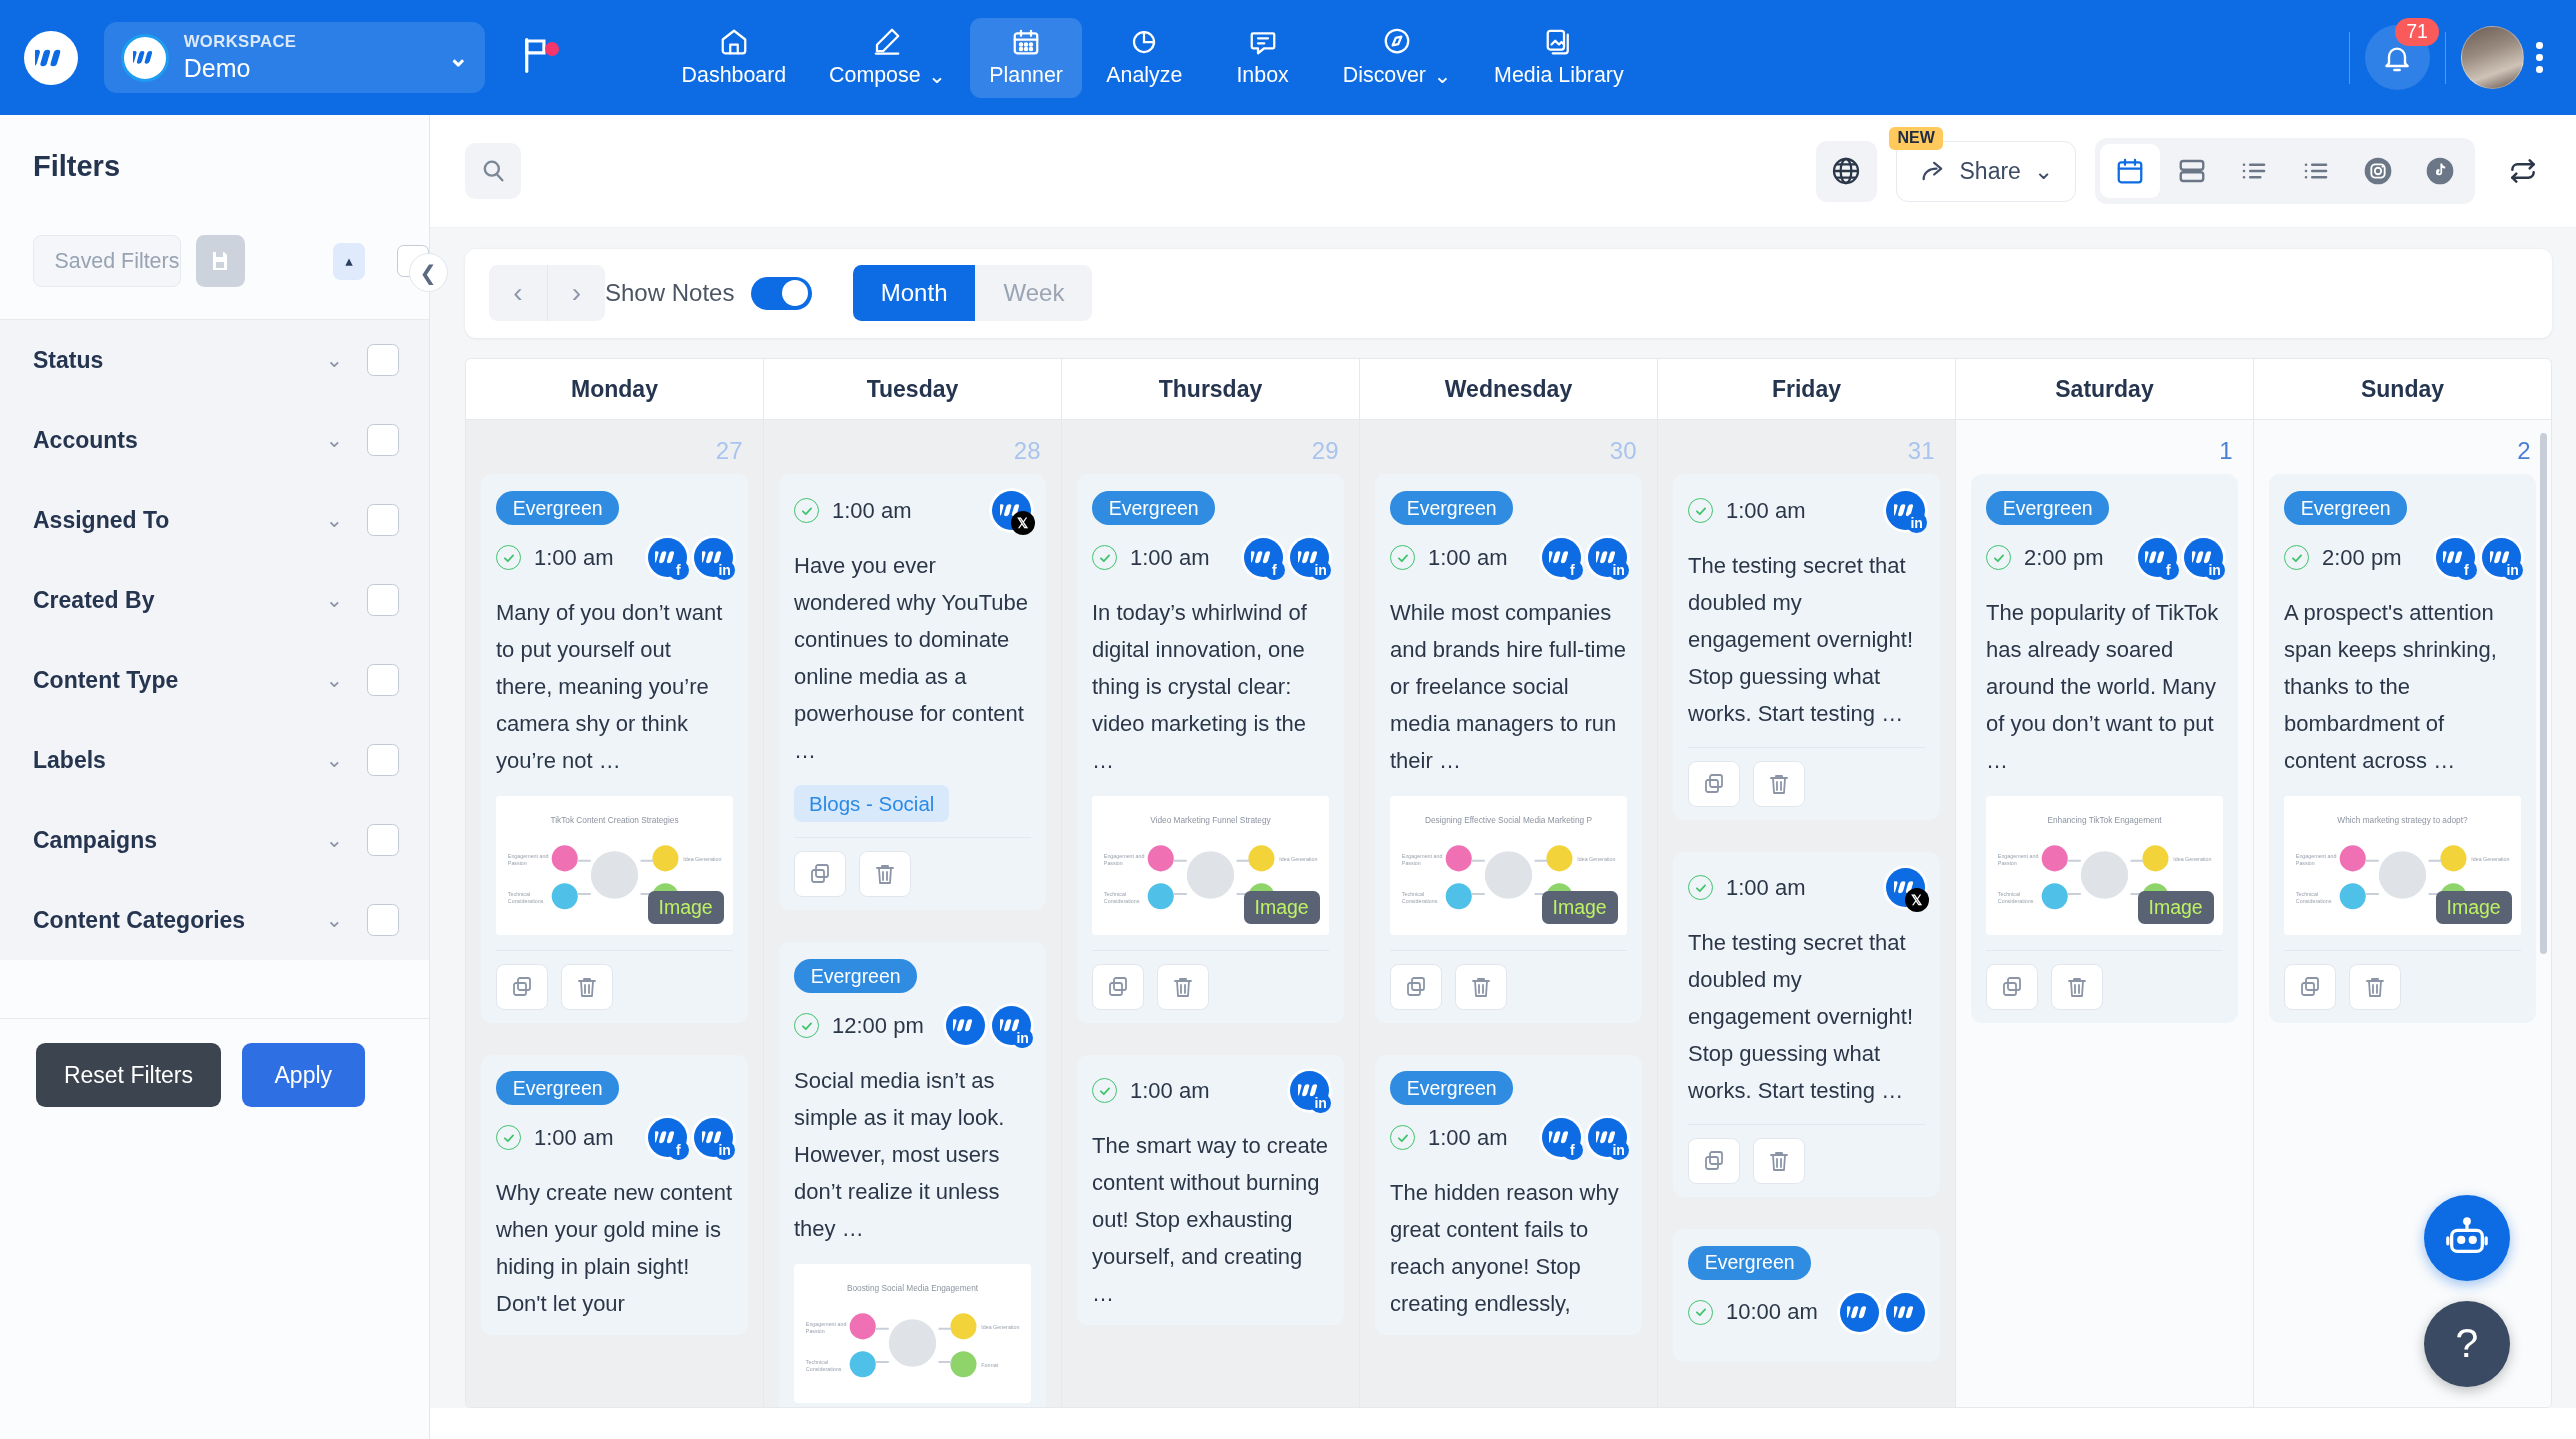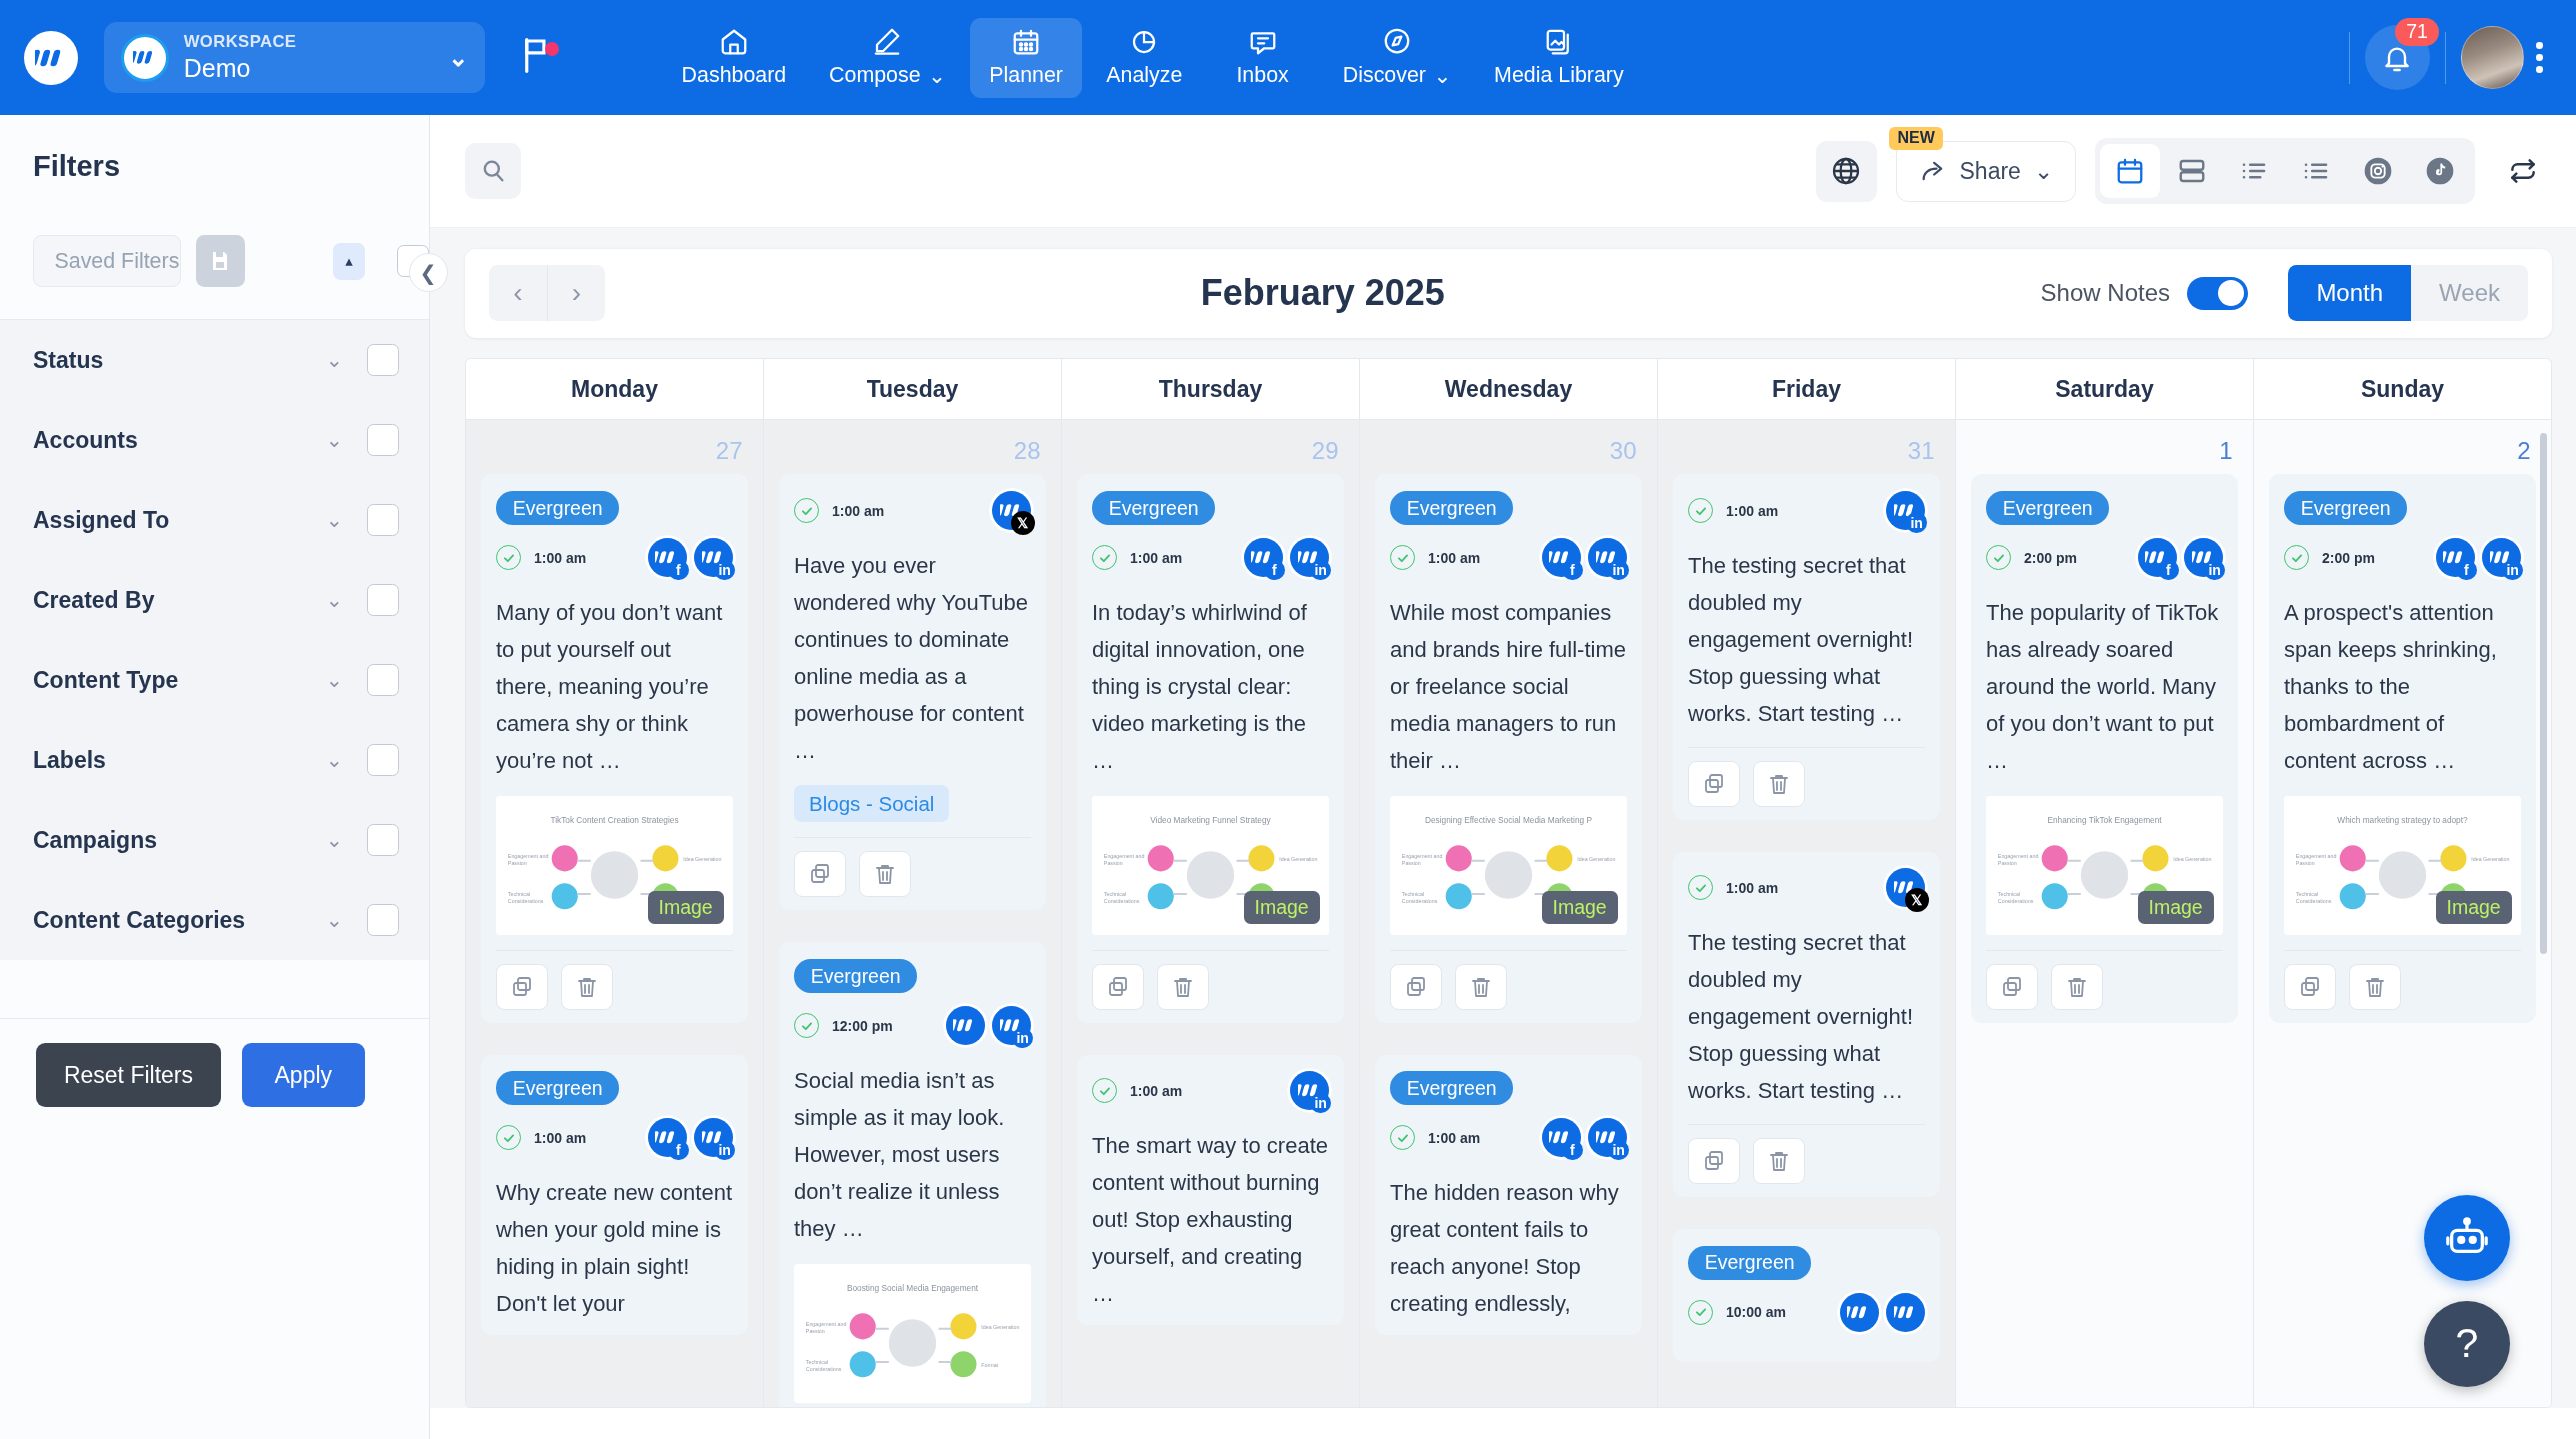--- a/index.html
+++ b/index.html
@@ -169,21 +169,21 @@
   .day-num.curr { color: #4a7fd4; }
   .cards { padding: 0 15px 13px 15px; display: flex; flex-direction: column; gap: 32px; }
 
   .card { background: #eff4f9; border-radius: 11px; padding: 16.7px 15px 0 15px; }
   .tag-evergreen { display: inline-block; background: #2f8ce0; color: #fff; font-size: 19.5px;
                    border-radius: 16.7px; padding: 5.6px 16.7px; margin-bottom: 13px; }
   .card-meta { display: flex; align-items: center; gap: 13px; margin-bottom: 16.7px; }
   .check-circle { width: 25px; height: 25px; border-radius: 50%; border: 1.9px solid #3fc36b;
                   display: flex; align-items: center; justify-content: center; flex: none; }
   .check-circle svg { display:block; }
-  .card-time { font-size: 14px; color: #2b3748; font-weight: bold; text-align: right; }
+  .card-time { font-size: 22px; color: #2b3748; font-weight: normal; text-align: right; }
   .avatars { margin-left: auto; display: flex; gap: 7.4px; }
   .acct { width: 39px; height: 39px; border-radius: 50%; background: #0d6ce4; position: relative;
           display: flex; align-items: center; justify-content: center; flex: none;
           box-shadow: 0 0 0 2.8px #ffffff; }
   .acct-badge { position: absolute; right: -1.9px; bottom: -2.8px; width: 20.5px; height: 20.5px;
                 border-radius: 50%; display: flex; align-items: center; justify-content: center;
                 font-size: 14px; font-weight: bold; color: #fff; }
   .acct-badge.fb { background: #0d6ce4; }
   .acct-badge.li { background: #0d6ce4; }
   .acct-badge.x  { background: #000; width: 24px; height: 24px; right: -3.7px; bottom: -4.6px;}
@@ -510,21 +510,20 @@
           </svg>
         </div>
       </div>
     </div>
 
     <div class="monthbar">
       <div class="arrow-group">
         <div class="arrow-btn">‹</div>
         <div class="arrow-btn">›</div>
       </div>
-      <div class="month-title">February 2025</div>
       <div class="notes-wrap">
         <span class="notes-label">Show Notes</span>
         <span class="toggle">
             <i></i>
           </span>
         <span class="mw-group">
           <span class="mw-item active">Month</span>
           <span class="mw-item">Week</span>
         </span>
       </div>

